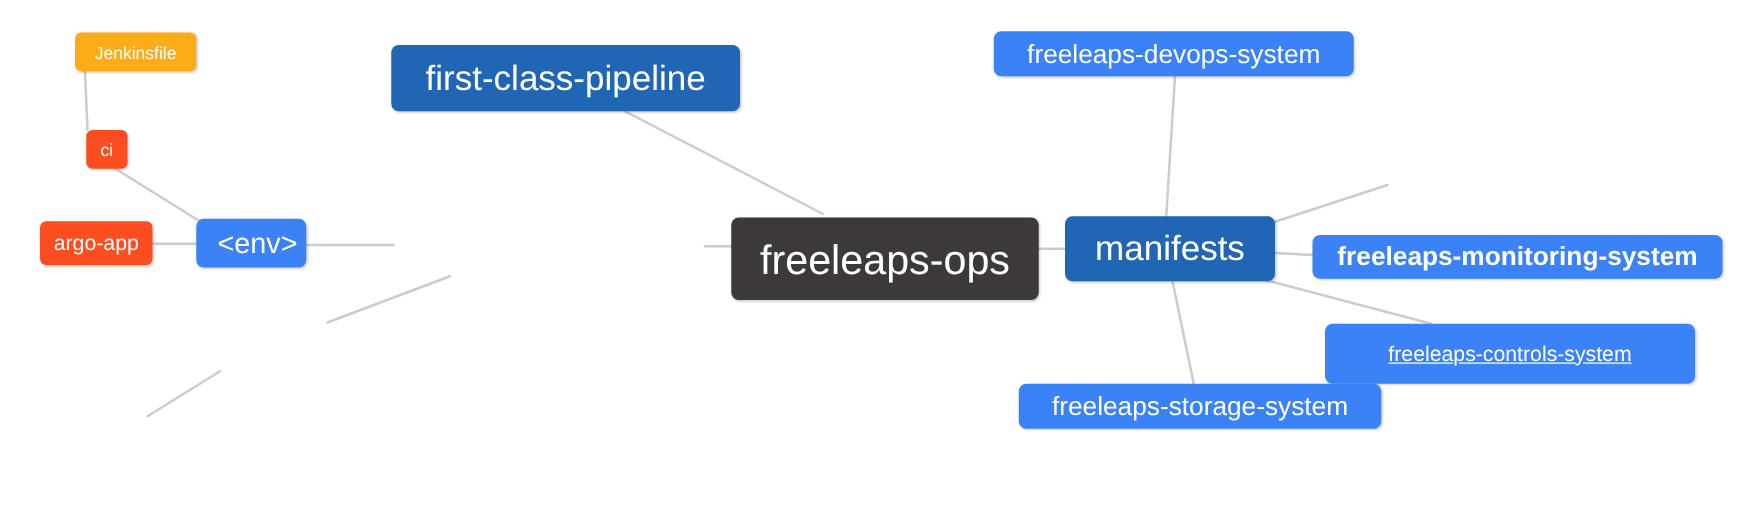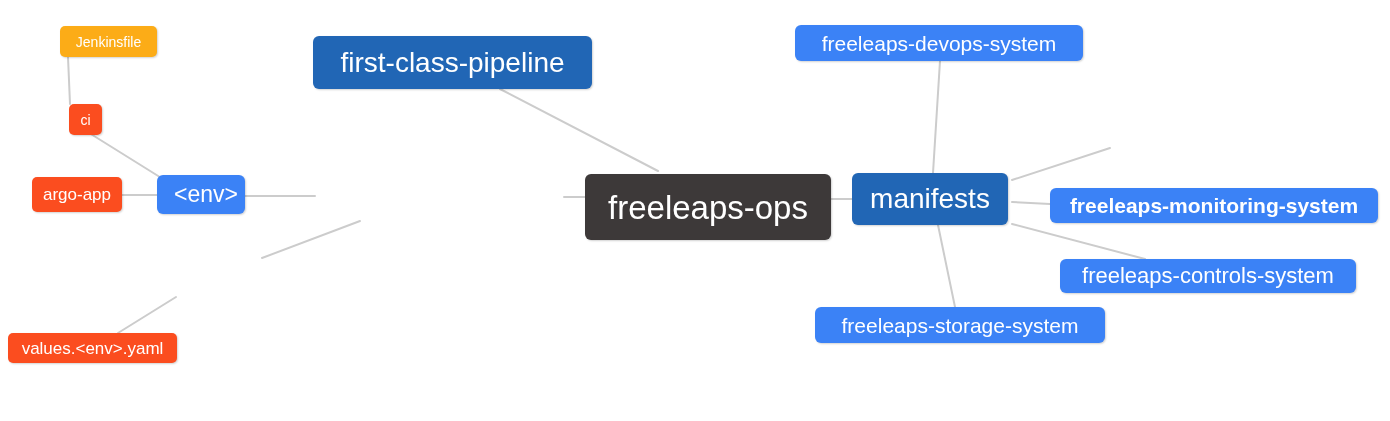--- a/index.html
+++ b/index.html
@@ -48,25 +48,25 @@
   
   .n-jenkinsfile { left: 20px;   top: 26px;  width: 97px;  height: 31px; font-size: 14px; border-radius: 5px; margin-left: 40px; }
   .n-ci          { left: 53px;   top: 104px; width: 33px;  height: 31px; font-size: 14px; border-radius: 5px; margin-left: 16px; }
   .n-argo        { left: 32px;   top: 177px; width: 90px;  height: 35px; font-size: 17px; border-radius: 5px; text-align: right; }
   .n-env         { left: 157px;  top: 175px; width: 88px;  height: 39px; font-size: 23px; padding-left: 10px; }
   .n-helm        { left: 145px;  top: 258px; width: 118px; height: 39px; font-size: 21px; }
   .n-values      { left: 8px;    top: 333px; width: 169px; height: 30px; font-size: 17px; border-radius: 5px; }
   .n-pipeline    { left: 313px;  top: 36px;  width: 279px; height: 53px; font-size: 28px; }
   .n-service     { left: 315px;  top: 170px; width: 249px; height: 49px; font-size: 28px; }
   .n-root        { left: 585px;  top: 174px; width: 246px; height: 66px; font-size: 33px; }
-  .n-manifests   { left: 852px;  top: 173px; width: 156px; height: 52px; font-size: 28px; }
+  .n-manifests   { left: 852px;  top: 173px; width: 168px; height: 52px; font-size: 28px; }
   .n-devops      { left: 795px;  top: 25px;  width: 288px; height: 36px; font-size: 21px; }
   .n-network     { left: 1055px; top: 110px; width: 293px; height: 38px; font-size: 21px; }
   .n-monitoring  { left: 1050px; top: 188px; width: 328px; height: 35px; font-size: 21px; font-weight: bold; }
-  .n-controls    { left: 1060px; top: 259px; width: 296px; height: 34px; font-size: 22px; }
+  .n-controls    { left: 1060px; top: 259px; width: 296px; height: 48px; font-size: 17px; text-decoration: underline; }
   .n-storage     { left: 815px;  top: 307px; width: 290px; height: 36px; font-size: 21px; }
 </style>
 </head>
 <body>
 
 <div class="canvas">
 
   <svg class="edges" viewBox="0 0 1390 421" xmlns="http://www.w3.org/2000/svg">
     <line x1="68" y1="57" x2="70" y2="104"></line>
     <line x1="86" y1="131" x2="163" y2="179"></line>
@@ -81,21 +81,20 @@
     <line x1="1012" y1="180" x2="1110" y2="148"></line>
     <line x1="1012" y1="202" x2="1050" y2="204"></line>
     <line x1="1012" y1="224" x2="1145" y2="259"></line>
     <line x1="938" y1="225" x2="955" y2="307"></line>
   </svg>
 
   <div class="node amber n-jenkinsfile">Jenkinsfile</div>
   <div class="node red   n-ci">ci</div>
   <div class="node red   n-argo">argo-app</div>
   <div class="node green n-env">&lt;env&gt;</div>
-  <div class="node red   n-values">values.&lt;env&gt;.yaml</div>
   <div class="node blue  n-pipeline">first-class-pipeline</div>
   <div class="node dark  n-root">freeleaps-ops</div>
   <div class="node blue  n-manifests">manifests</div>
   <div class="node green n-devops">freeleaps-devops-system</div>
   <div class="node green n-monitoring">freeleaps-monitoring-system</div>
   <div class="node green n-controls">freeleaps-controls-system</div>
   <div class="node green n-storage">freeleaps-storage-system</div>
 
 </div>
 

